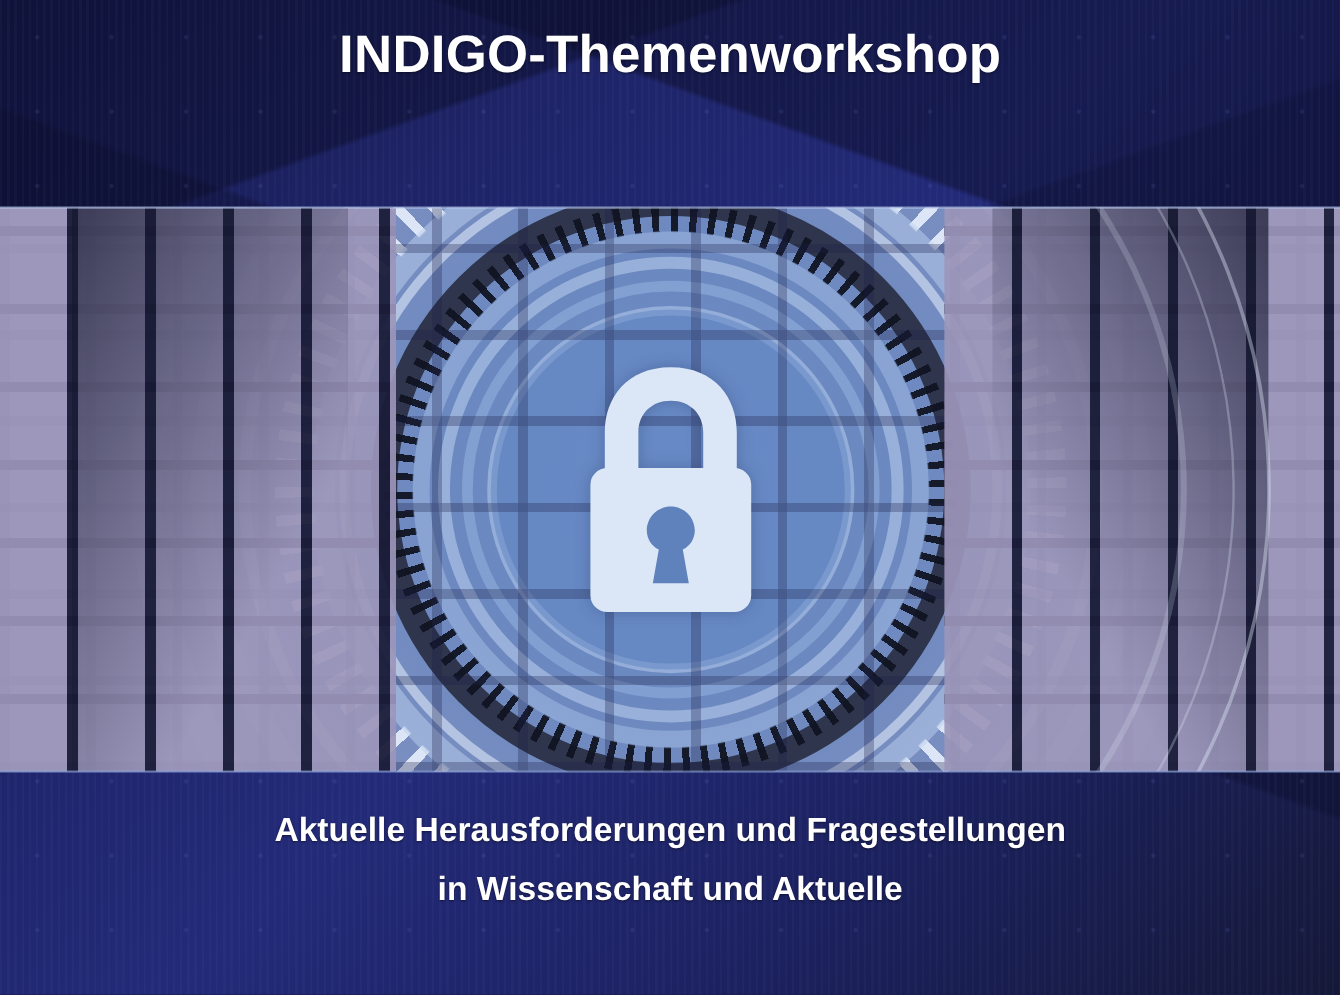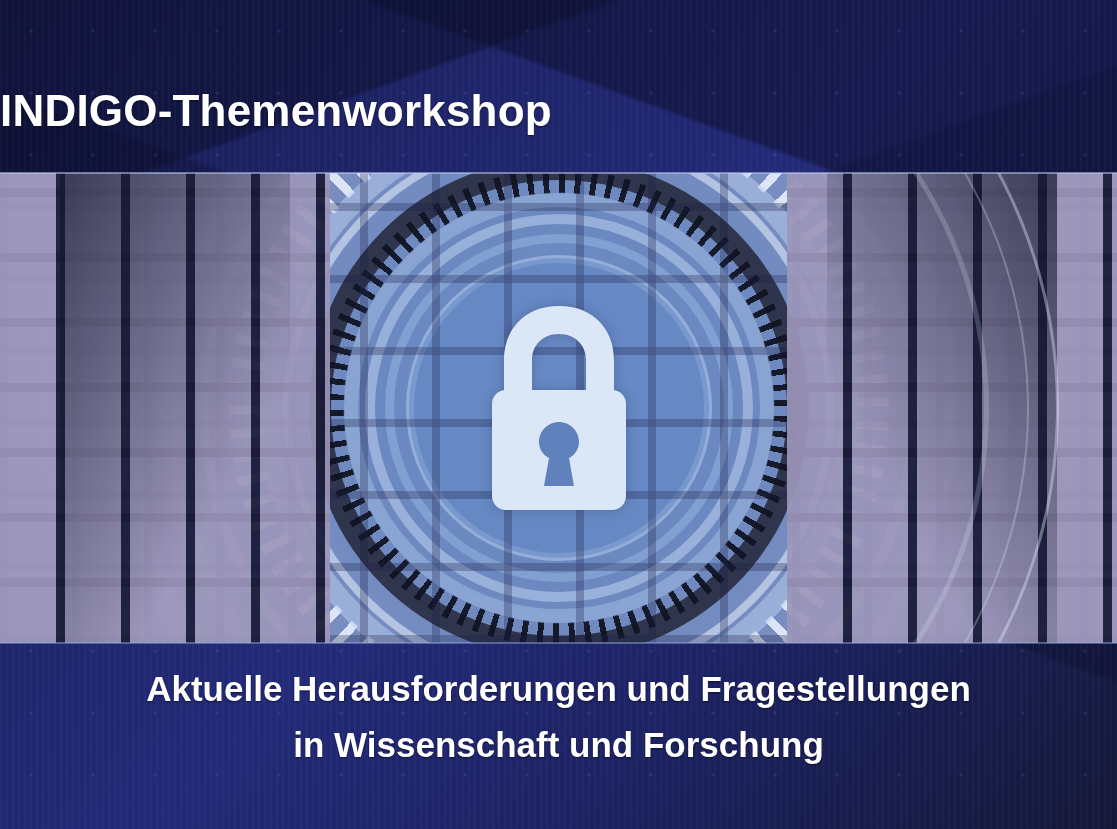--- a/index.html
+++ b/index.html
@@ -98,40 +98,39 @@
   #padlock{
     position:absolute;left:50%;top:50%;
     transform:translate(-50%,-50%);
     width:190px;height:220px;
     filter:drop-shadow(0 0 6px rgba(20,30,70,.25));
   }
 
   
   #title-block{
     position:absolute;left:0;right:0;top:0;height:173px;
-    display:flex;flex-direction:row;align-items:center;justify-content:flex-start;
+    display:flex;flex-direction:column;align-items:center;justify-content:flex-start;
     padding-top:24px;
     z-index:40;
-    margin-top:12px;
   }
   .title-line{
     color:#ffffff;font-weight:bold;font-size:44px;line-height:1.0;
     letter-spacing:.2px;
     text-shadow:0 1px 2px rgba(0,0,0,.45);
     white-space:nowrap;
   }
   .title-line.second{margin-top:30px;}
 
   #subtitle-block{
     position:absolute;left:0;right:0;bottom:0;height:186px;
     display:flex;flex-direction:column;align-items:center;justify-content:center;
     z-index:40;padding-bottom:40px;
   }
   .subtitle-line{
-    color:#ffffff;font-weight:bold;font-size:35px;line-height:1.0;
+    color:#ffffff;font-weight:bold;font-size:28px;line-height:1.0;
     text-shadow:0 1px 2px rgba(0,0,0,.5);
     white-space:nowrap;
     text-align:center;
   }
   .subtitle-line.second{margin-top:21px;}
 
   
   .seam{position:absolute;left:0;right:0;height:2px;z-index:30;}
   #seam-top{top:172px;background:rgba(190,205,240,.55);}
   #seam-bottom{top:642px;background:rgba(150,175,230,.45);}
@@ -204,16 +203,16 @@
 
   <div class="seam" id="seam-top"></div>
   <div class="seam" id="seam-bottom"></div>
 
   <div id="title-block">
     <div class="title-line">INDIGO-Themenworkshop</div>
   </div>
 
   <div id="subtitle-block">
     <div class="subtitle-line">Aktuelle Herausforderungen und Fragestellungen</div>
-    <div class="subtitle-line second">in Wissenschaft und Forschung</div>
+    <div class="subtitle-line second">in Wissenschaft und Aktuelle</div>
   </div>
 
 </div>
 
 </body></html>

